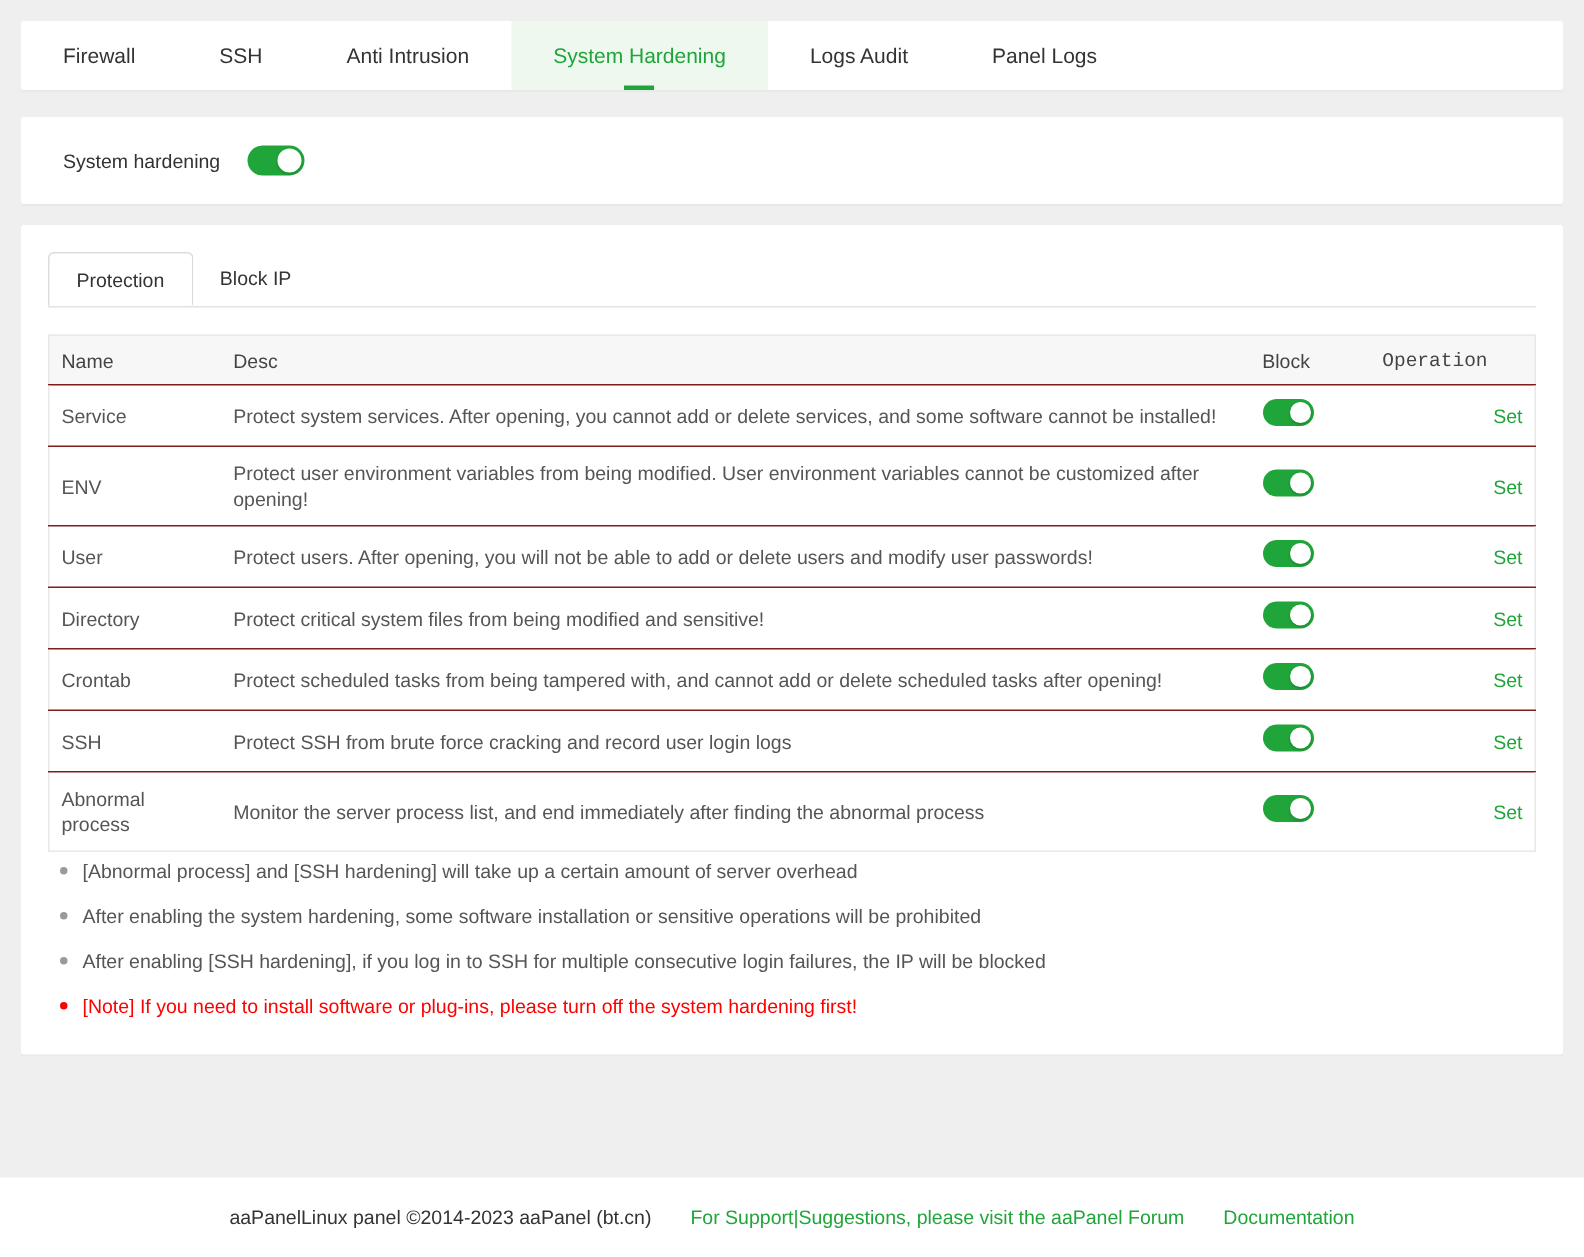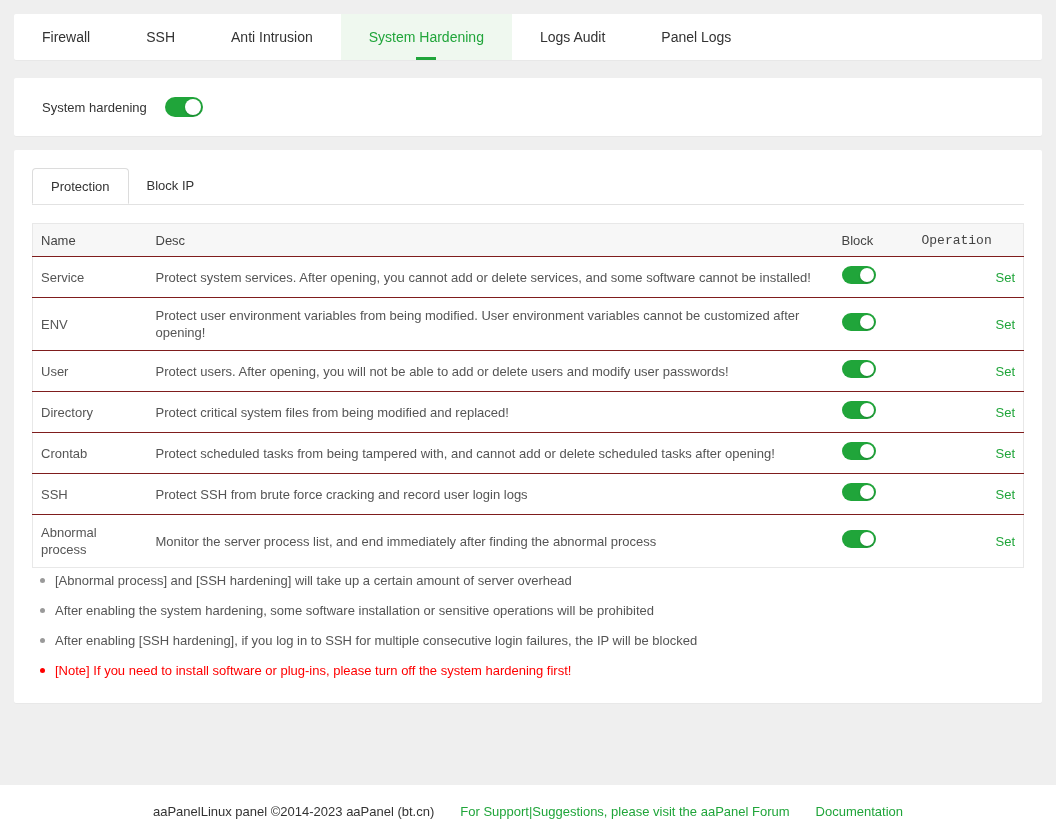--- a/index.html
+++ b/index.html
@@ -227,21 +227,21 @@
         <td class="c-op"><a class="set-link">Set</a></td>
       </tr>
       <tr>
         <td class="c-name">User</td>
         <td class="c-desc">Protect users. After opening, you will not be able to add or delete users and modify user passwords!</td>
         <td class="c-status"><span class="toggle sm"></span></td>
         <td class="c-op"><a class="set-link">Set</a></td>
       </tr>
       <tr>
         <td class="c-name">Directory</td>
-        <td class="c-desc">Protect critical system files from being modified and replaced!</td>
+        <td class="c-desc">Protect critical system files from being modified and sensitive!</td>
         <td class="c-status"><span class="toggle sm"></span></td>
         <td class="c-op"><a class="set-link">Set</a></td>
       </tr>
       <tr>
         <td class="c-name">Crontab</td>
         <td class="c-desc">Protect scheduled tasks from being tampered with, and cannot add or delete scheduled tasks after opening!</td>
         <td class="c-status"><span class="toggle sm"></span></td>
         <td class="c-op"><a class="set-link">Set</a></td>
       </tr>
       <tr>

